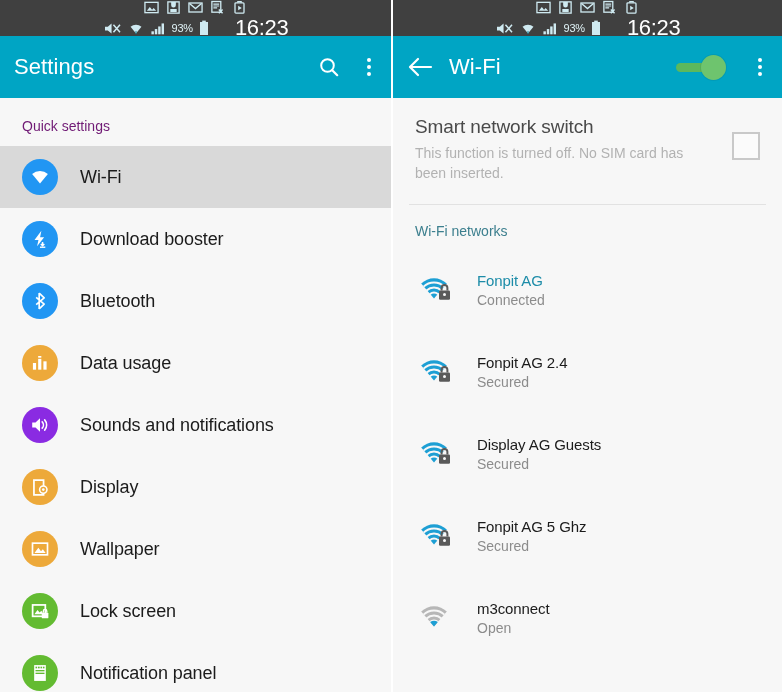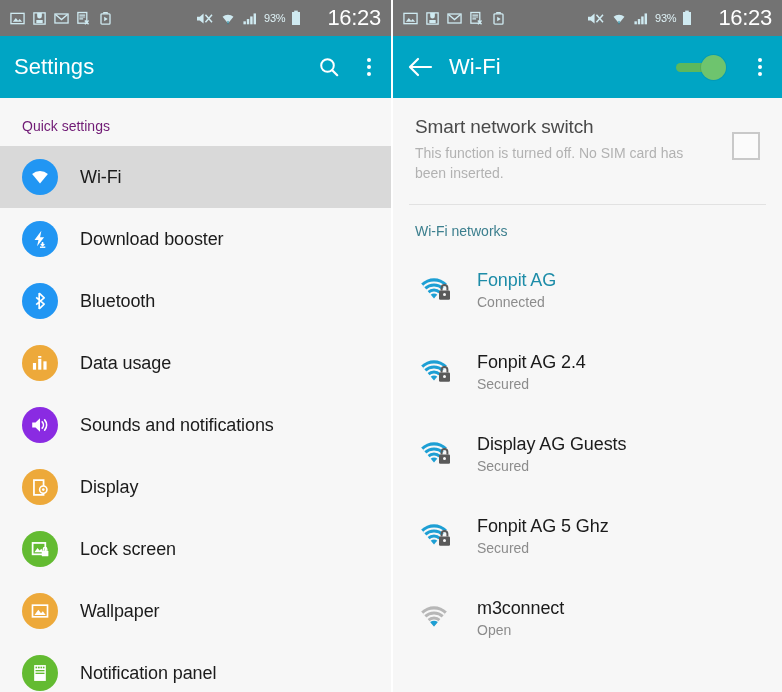--- a/index.html
+++ b/index.html
@@ -23,25 +23,26 @@
     height: 692px;
     position: relative;
     background: #f7f7f7;
     overflow: hidden;
   }
   .phone.right { border-left: 2px solid #ffffff; width: 389px; }
 
   
   .statusbar {
     height: 36px;
-    background: #737373;
+    background: #404040;
     display: flex;
     align-items: center;
     padding: 0 10px;
     box-sizing: border-box;
+    flex-direction: column;
   }
   .status-left {
     display: flex;
     align-items: center;
     gap: 7px;
     flex: 1;
   }
   .status-right {
     display: flex;
     align-items: center;
@@ -211,21 +212,21 @@
   .nrow .wicon {
     width: 40px;
     margin-right: 22px;
     flex: none;
     display: flex;
     align-items: center;
     justify-content: center;
   }
   .nrow .ntext { flex: 1; }
   .nrow .nname {
-    font-size: 18px;
+    font-size: 15px;
     color: #1b1b1b;
     margin-bottom: 3px;
     letter-spacing: -0.1px;
   }
   .nrow .nname.connected { color: #1d8ca8; }
   .nrow .nstatus {
     font-size: 14px;
     color: #8c8c8c;
   }
 </style>
@@ -360,39 +361,39 @@
         <svg width="21" height="21" viewBox="0 0 24 24">
           <path d="M4.5 3.5 h11 v17 h-11 z" fill="none" stroke="#ffffff" stroke-width="2"></path>
           <circle cx="15.2" cy="14.4" r="4.2" fill="#eda93a" stroke="#ffffff" stroke-width="1.8"></circle>
           <circle cx="15.2" cy="14.4" r="1.5" fill="#ffffff"></circle>
         </svg>
       </div>
       <div class="label">Display</div>
     </div>
 
     <div class="srow">
+      <div class="badge" style="background:#eda93a">
+        <svg width="20" height="20" viewBox="0 0 24 24">
+          <rect x="3" y="5" width="18" height="14" fill="none" stroke="#ffffff" stroke-width="2"></rect>
+          <path d="M5.4 16.8 L10 10.4 L13.2 14.6 L15.4 12.2 L18.8 16.8 Z" fill="#ffffff"></path>
+        </svg>
+      </div>
+      <div class="label">Wallpaper</div>
+    </div>
+
+    <div class="srow">
       <div class="badge" style="background:#63bb31">
         <svg width="21" height="21" viewBox="0 0 24 24">
           <rect x="3" y="4.5" width="14.5" height="13" fill="none" stroke="#ffffff" stroke-width="2"></rect>
           <path d="M5 15 L8.6 10.4 L11 13.2 L13 11 L15.4 15 Z" fill="#ffffff"></path>
           <rect x="13.4" y="13.4" width="7.6" height="6.4" rx="1" fill="#ffffff"></rect>
           <path d="M15.2 13.4 v-1.8 a2 2 0 0 1 4 0 v1.8" fill="none" stroke="#ffffff" stroke-width="1.6"></path>
         </svg>
       </div>
       <div class="label">Lock screen</div>
-    </div>
-
-    <div class="srow">
-      <div class="badge" style="background:#eda93a">
-        <svg width="20" height="20" viewBox="0 0 24 24">
-          <rect x="3" y="5" width="18" height="14" fill="none" stroke="#ffffff" stroke-width="2"></rect>
-          <path d="M5.4 16.8 L10 10.4 L13.2 14.6 L15.4 12.2 L18.8 16.8 Z" fill="#ffffff"></path>
-        </svg>
-      </div>
-      <div class="label">Wallpaper</div>
     </div>
 
     <div class="srow">
       <div class="badge" style="background:#63bb31">
         <svg width="20" height="20" viewBox="0 0 24 24">
           <rect x="5" y="2.5" width="14" height="19" fill="#ffffff"></rect>
           <rect x="6.6" y="4.4" width="2" height="2" fill="#63bb31"></rect>
           <rect x="9.6" y="4.4" width="2" height="2" fill="#63bb31"></rect>
           <rect x="12.6" y="4.4" width="2" height="2" fill="#63bb31"></rect>
           <rect x="15.6" y="4.4" width="1.8" height="2" fill="#63bb31"></rect>

